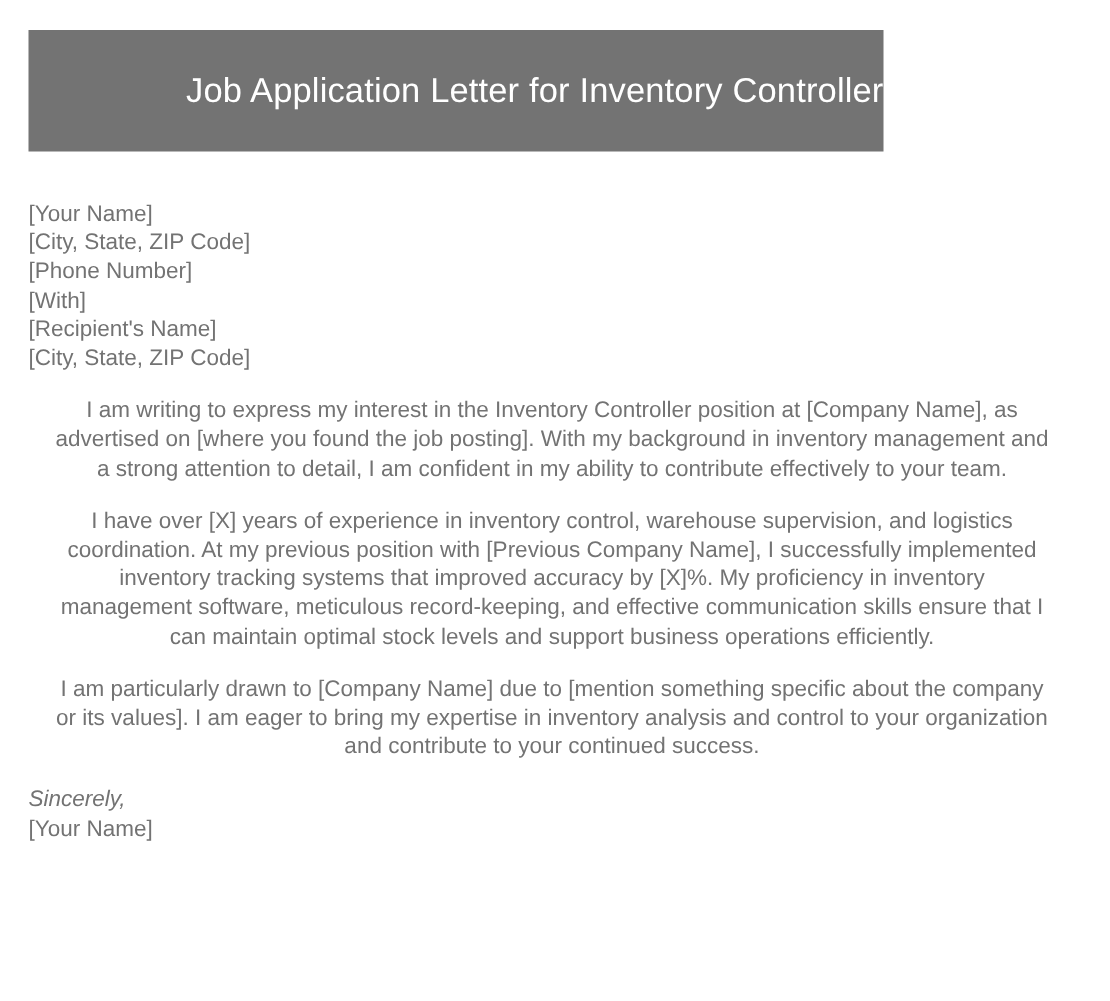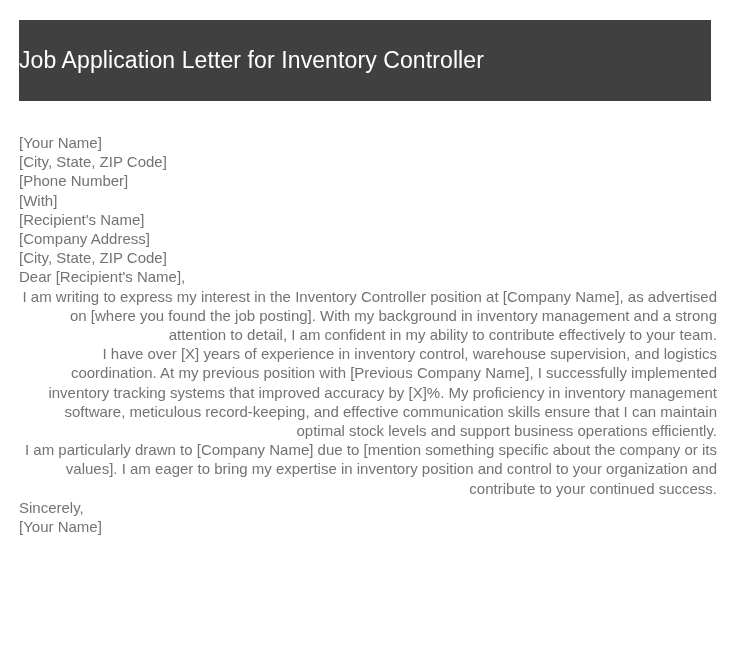--- a/index.html
+++ b/index.html
@@ -17,26 +17,26 @@
     position: relative;
     width: 740px;
     height: 667px;
     background: #ffffff;
     box-sizing: border-box;
   }
   .header-banner {
     position: absolute;
     left: 19px;
     top: 20px;
-    width: 692px;
+    width: 570px;
     height: 81px;
-    background: #404040;
+    background: #737373;
     display: flex;
     align-items: center;
-    justify-content: flex-start;
+    justify-content: flex-end;
     box-sizing: border-box;
   }
   .header-title {
     color: #ffffff;
     font-size: 23px;
     font-weight: 400;
     line-height: 1.2;
     text-align: center;
     letter-spacing: 0.1px;
     font-family: "Liberation Sans", sans-serif;
@@ -53,25 +53,26 @@
   }
   .addr-line {
     display: block;
     white-space: nowrap;
   }
   .salutation {
     display: block;
   }
   .para {
     display: block;
-    margin: 0;
-    text-align: right;
+    margin: 16px;
+    text-align: center;
   }
   .closing-line {
     display: block;
+    font-style: italic;
   }
   .signature-line {
     display: block;
   }
 </style>
 </head>
 <body>
 
 <div class="page">
 
@@ -83,28 +84,26 @@
 
     <div>
       <span class="addr-line">[Your Name]</span>
       <span class="addr-line">[City, State, ZIP Code]</span>
       <span class="addr-line">[Phone Number]</span>
       <span class="addr-line">[With]</span>
     </div>
 
     <div>
       <span class="addr-line">[Recipient's Name]</span>
-      <span class="addr-line">[Company Address]</span>
       <span class="addr-line">[City, State, ZIP Code]</span>
     </div>
 
-    <span class="salutation">Dear [Recipient's Name],</span>
 
     <p class="para">I am writing to express my interest in the Inventory Controller position at [Company Name], as advertised on [where you found the job posting]. With my background in inventory management and a strong attention to detail, I am confident in my ability to contribute effectively to your team.</p>
     <p class="para">I have over [X] years of experience in inventory control, warehouse supervision, and logistics coordination. At my previous position with [Previous Company Name], I successfully implemented inventory tracking systems that improved accuracy by [X]%. My proficiency in inventory management software, meticulous record-keeping, and effective communication skills ensure that I can maintain optimal stock levels and support business operations efficiently.</p>
-    <p class="para">I am particularly drawn to [Company Name] due to [mention something specific about the company or its values]. I am eager to bring my expertise in inventory position and control to your organization and contribute to your continued success.</p>
+    <p class="para">I am particularly drawn to [Company Name] due to [mention something specific about the company or its values]. I am eager to bring my expertise in inventory analysis and control to your organization and contribute to your continued success.</p>
 
     <span class="closing-line">Sincerely,</span>
     <span class="signature-line">[Your Name]</span>
 
   </div>
 
 </div>
 
 </body></html>

